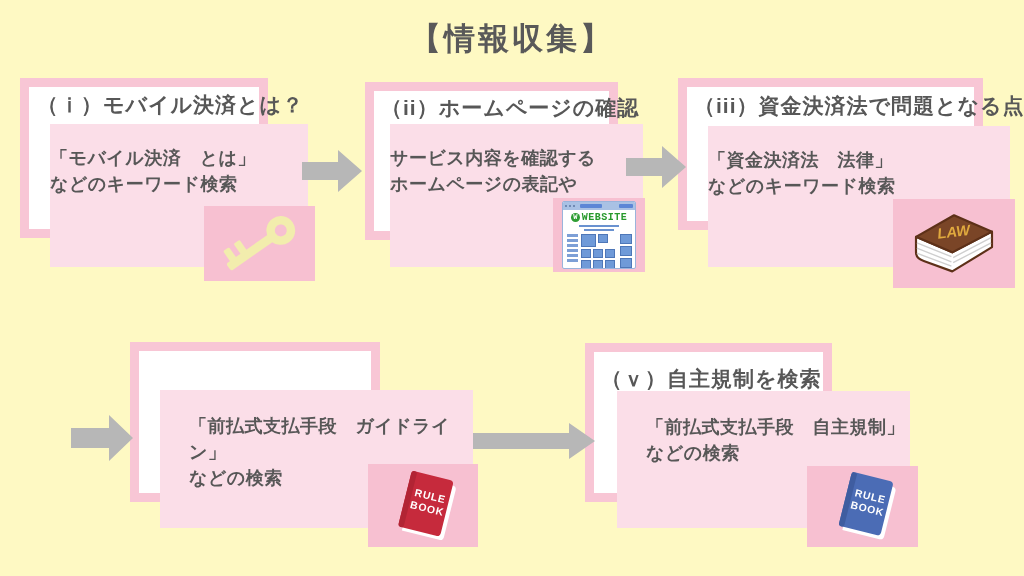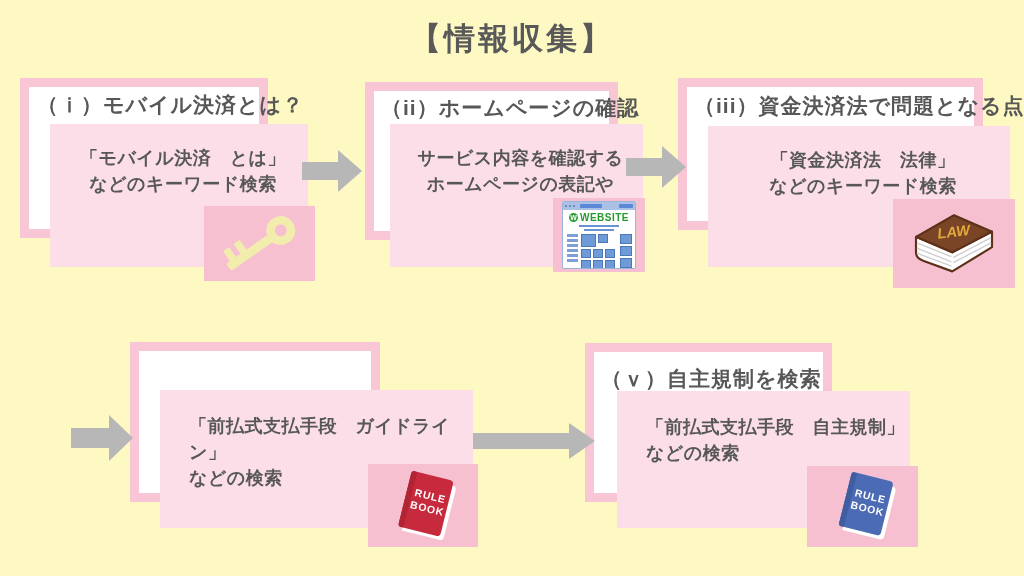--- a/index.html
+++ b/index.html
@@ -6,21 +6,21 @@
   #canvas{position:relative;width:1024px;height:576px;background:#fef9c3;overflow:hidden;
           font-family:"Liberation Sans","DejaVu Sans",sans-serif;color:#575757;}
 
   .title{position:absolute;left:0;right:0;top:18px;text-align:center;
          font-size:31px;font-weight:bold;letter-spacing:3px;color:#595959;}
 
   .outer{position:absolute;background:#ffffff;border:9px solid #f8c6d5;box-sizing:border-box;z-index:1;}
   .inner{position:absolute;background:#fbdee8;z-index:2;box-sizing:border-box;}
   .hdr{position:absolute;z-index:3;font-size:21px;font-weight:bold;letter-spacing:1px;white-space:nowrap;color:#575757;}
   .body{font-size:18px;font-weight:bold;line-height:26px;letter-spacing:0.5px;color:#575757;}
-  .body.center{text-align:center;padding-top:21px;padding-left:8px;}
+  .body.center{padding-top:21px;}
   .body.left{text-align:left;padding:23px 0 0 13px;margin-left:16px;}
   .iconbox{position:absolute;background:#f7c0d1;z-index:3;display:flex;align-items:center;justify-content:center;}
   .arrow{position:absolute;z-index:4;}
 
   
   .outer1{left:20px;top:78px;width:248px;height:160px;}
   .hdr1{left:37px;top:91px;}
   .inner1{left:50px;top:124px;width:258px;height:143px;}
   .iconbox1{left:204px;top:206px;width:111px;height:75px;}
   .arrow1{left:302px;top:150px;}
@@ -42,21 +42,21 @@
   .inner4{left:160px;top:390px;width:313px;height:138px;}
   .iconbox4{left:368px;top:464px;width:110px;height:83px;}
   .arrow4{left:473px;top:423px;}
 
   .outer5{left:585px;top:343px;width:247px;height:159px;}
   .hdr5{left:601px;top:365px;text-align:center;}
   .inner5{left:617px;top:391px;width:293px;height:137px;}
   .iconbox5{left:807px;top:466px;width:111px;height:81px;}
 
   
-  .web{width:72px;height:66px;background:#ffffff;border:1px solid #9ab4dc;border-radius:2px;overflow:hidden;}
+  .web{width:72px;height:66px;background:#ffffff;border:1px solid #9ab4dc;border-radius:2px;overflow:hidden;font-family:Liberation Mono, monospace;}
   .web-bar{height:8px;background:#a9c1e4;display:flex;align-items:center;padding:0 2px;gap:2px;}
   .web-bar .dot{width:2px;height:2px;border-radius:50%;background:#5f77a5;}
   .web-bar .strip{height:4px;background:#5c86d6;border-radius:1px;}
   .web-bar .strip.a{width:22px;margin-left:3px;}
   .web-bar .strip.b{width:14px;margin-left:auto;}
   .web-head{display:flex;align-items:center;justify-content:center;gap:2px;margin-top:2px;}
   .web-badge{width:9px;height:9px;border-radius:50%;background:#2f9e35;color:#fff;font-size:7px;line-height:9px;
              text-align:center;font-weight:bold;}
   .web-name{color:#27992c;font-weight:bold;font-size:10px;letter-spacing:0.5px;}
   .web-sub{height:2px;background:#6a92d0;margin:2px auto 0;width:40px;}

